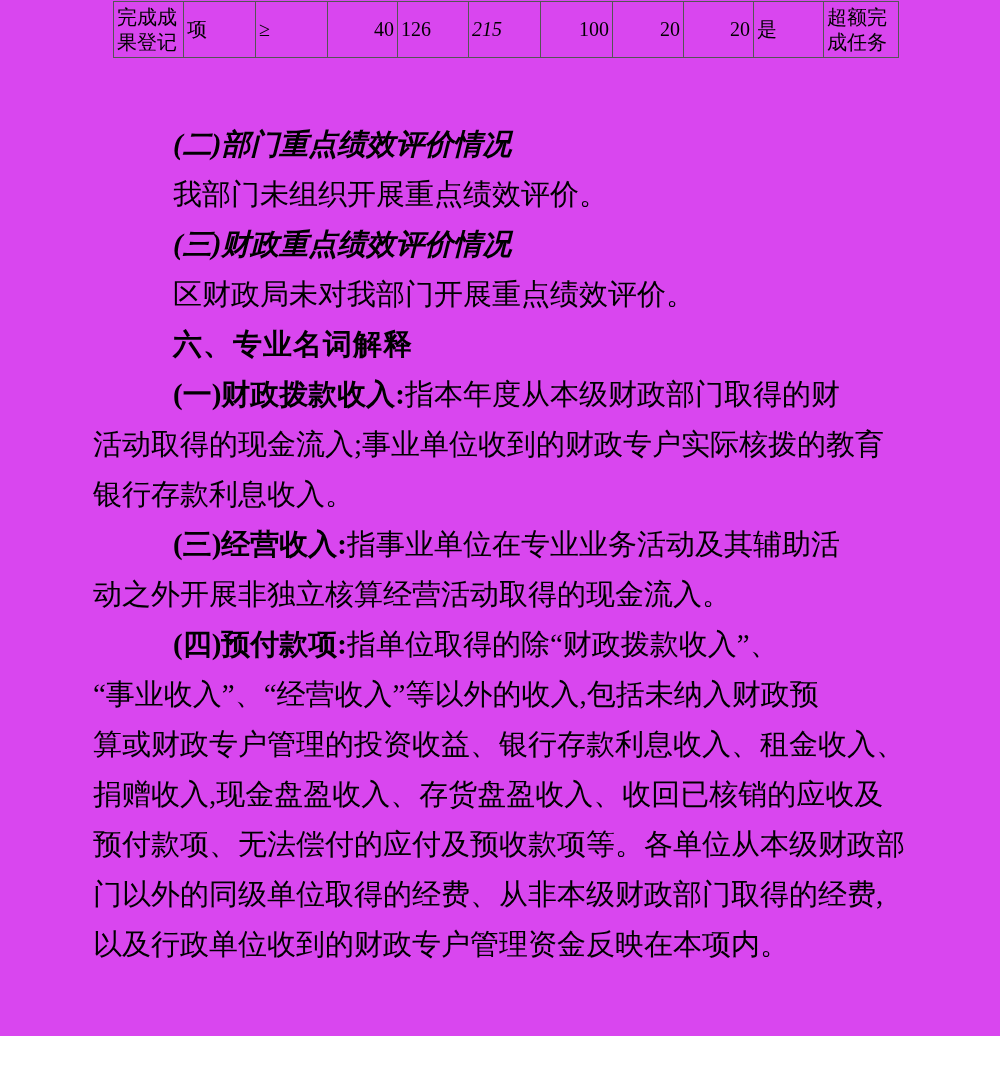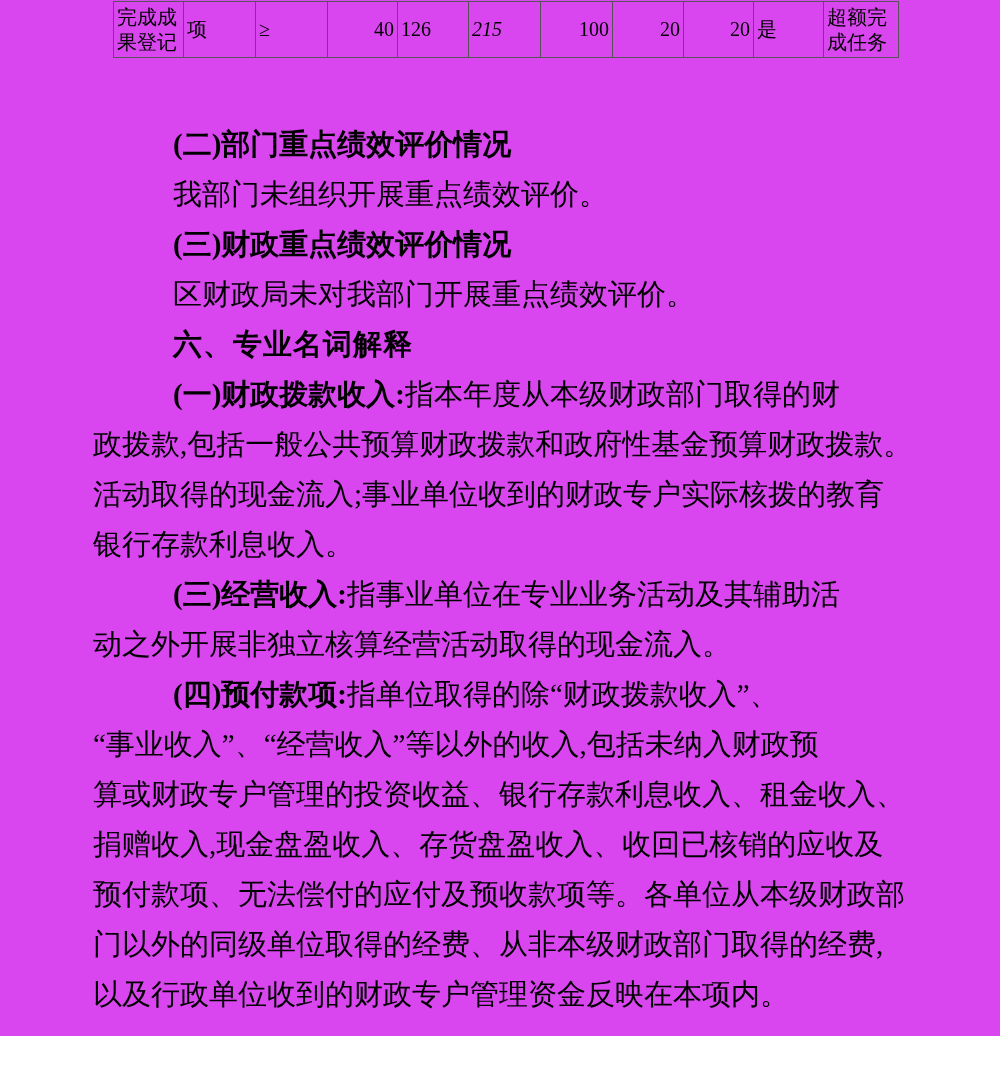--- a/index.html
+++ b/index.html
@@ -52,20 +52,21 @@
     overflow: visible;
   }
   .line.indent {
     padding-left: 80px;
   }
   .seg.bold {
     font-weight: bold;
   }
   .line.heading-serif .seg {
     font-weight: bold;
+    font-style: italic;
   }
   .line.heading-sans .seg {
     font-family: "Liberation Sans", "DejaVu Sans", sans-serif;
     font-weight: bold;
     letter-spacing: 1px;
   }
 </style>
 </head>
 <body>
 
@@ -102,21 +103,20 @@
     </tbody>
   </table>
 
   <div class="doc" id="doc-lines">
       <div class="line heading-serif indent"><span class="seg bold">(二)部门重点绩效评价情况</span></div>
       <div class="line body indent"><span class="seg">我部门未组织开展重点绩效评价。</span></div>
       <div class="line heading-serif indent"><span class="seg bold">(三)财政重点绩效评价情况</span></div>
       <div class="line body indent"><span class="seg">区财政局未对我部门开展重点绩效评价。</span></div>
       <div class="line heading-sans indent"><span class="seg bold">六、专业名词解释</span></div>
       <div class="line body indent"><span class="seg bold">(一)财政拨款收入:</span><span class="seg">指本年度从本级财政部门取得的财</span></div>
-      <div class="line body"><span class="seg">政拨款,包括一般公共预算财政拨款和政府性基金预算财政拨款。</span></div>
       <div class="line body"><span class="seg">活动取得的现金流入;事业单位收到的财政专户实际核拨的教育</span></div>
       <div class="line body"><span class="seg">银行存款利息收入。</span></div>
       <div class="line body indent"><span class="seg bold">(三)经营收入:</span><span class="seg">指事业单位在专业业务活动及其辅助活</span></div>
       <div class="line body"><span class="seg">动之外开展非独立核算经营活动取得的现金流入。</span></div>
       <div class="line body indent"><span class="seg bold">(四)预付款项:</span><span class="seg">指单位取得的除“财政拨款收入”、</span></div>
       <div class="line body"><span class="seg">“事业收入”、“经营收入”等以外的收入,包括未纳入财政预</span></div>
       <div class="line body"><span class="seg">算或财政专户管理的投资收益、银行存款利息收入、租金收入、</span></div>
       <div class="line body"><span class="seg">捐赠收入,现金盘盈收入、存货盘盈收入、收回已核销的应收及</span></div>
       <div class="line body"><span class="seg">预付款项、无法偿付的应付及预收款项等。各单位从本级财政部</span></div>
       <div class="line body"><span class="seg">门以外的同级单位取得的经费、从非本级财政部门取得的经费,</span></div>

